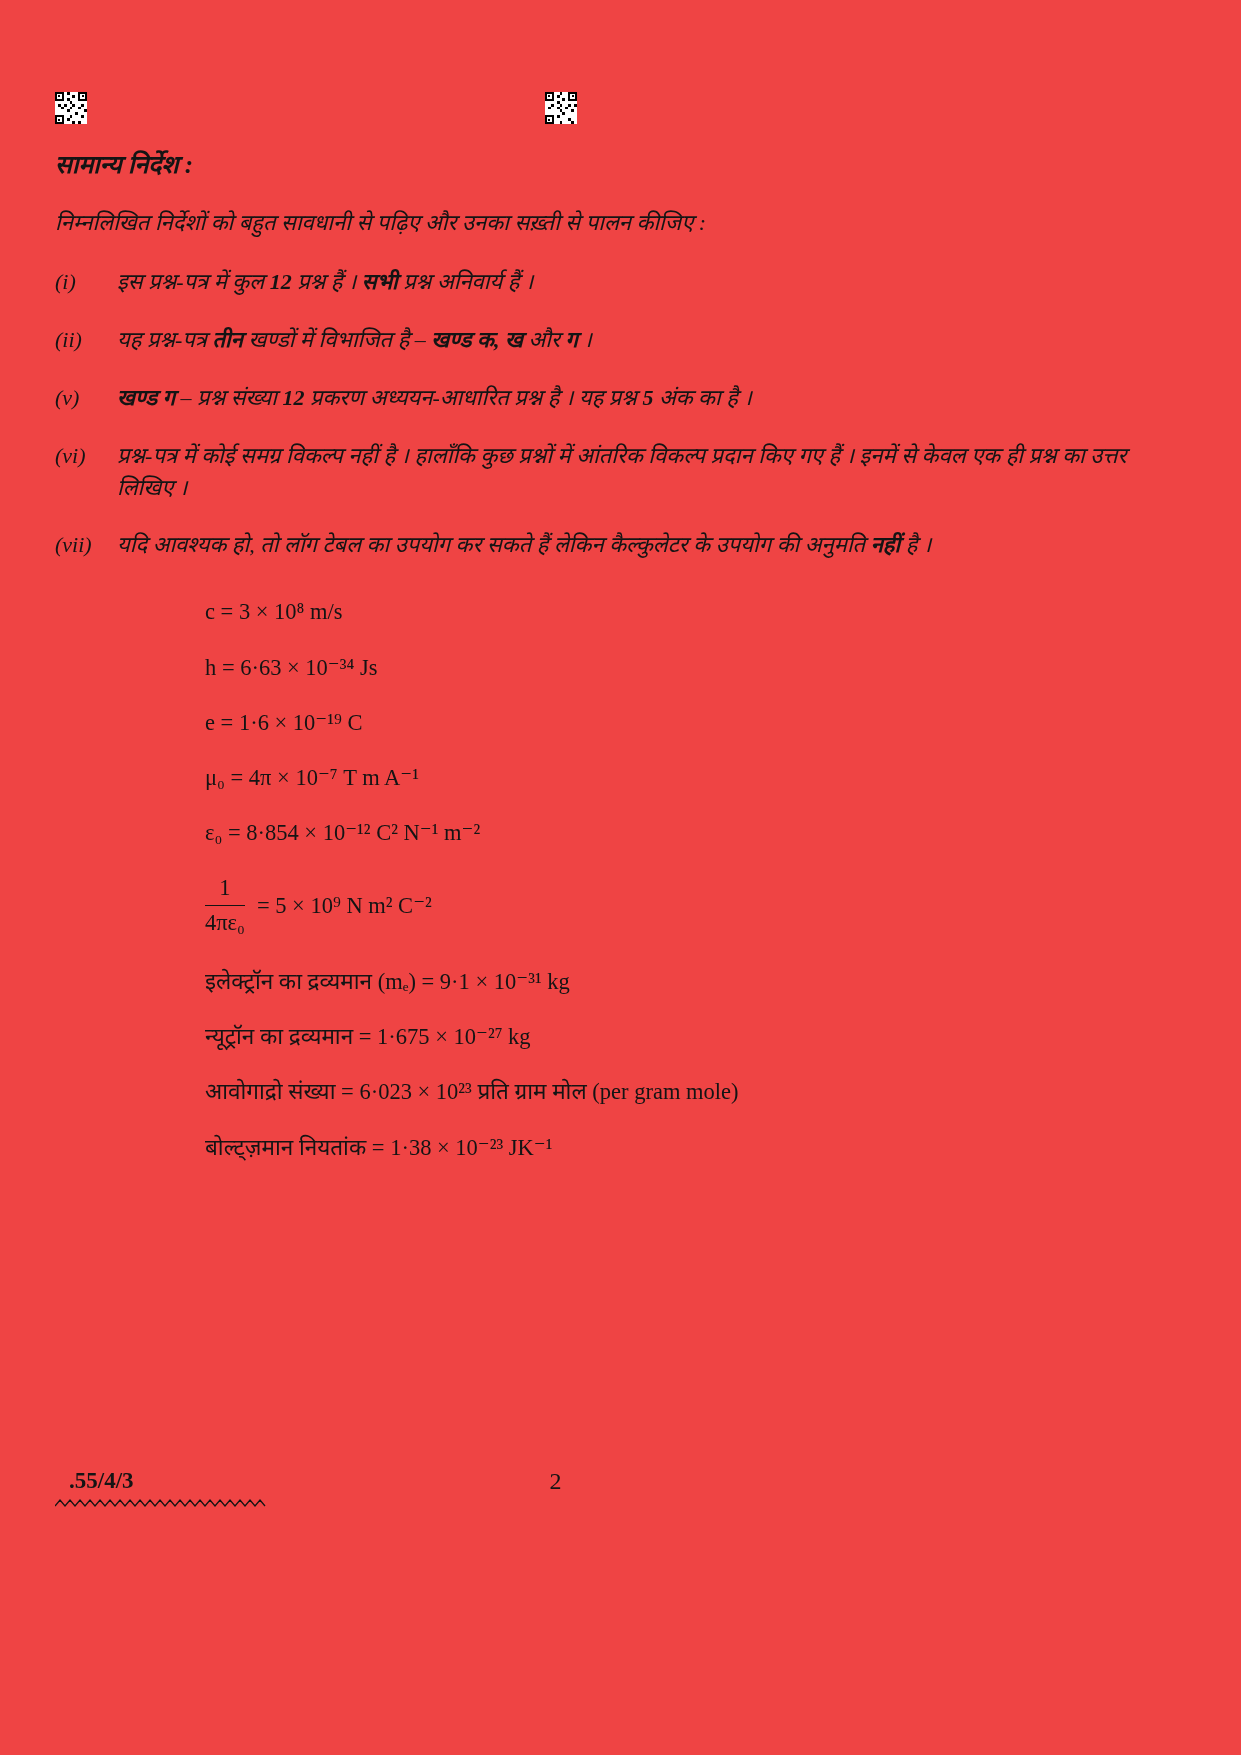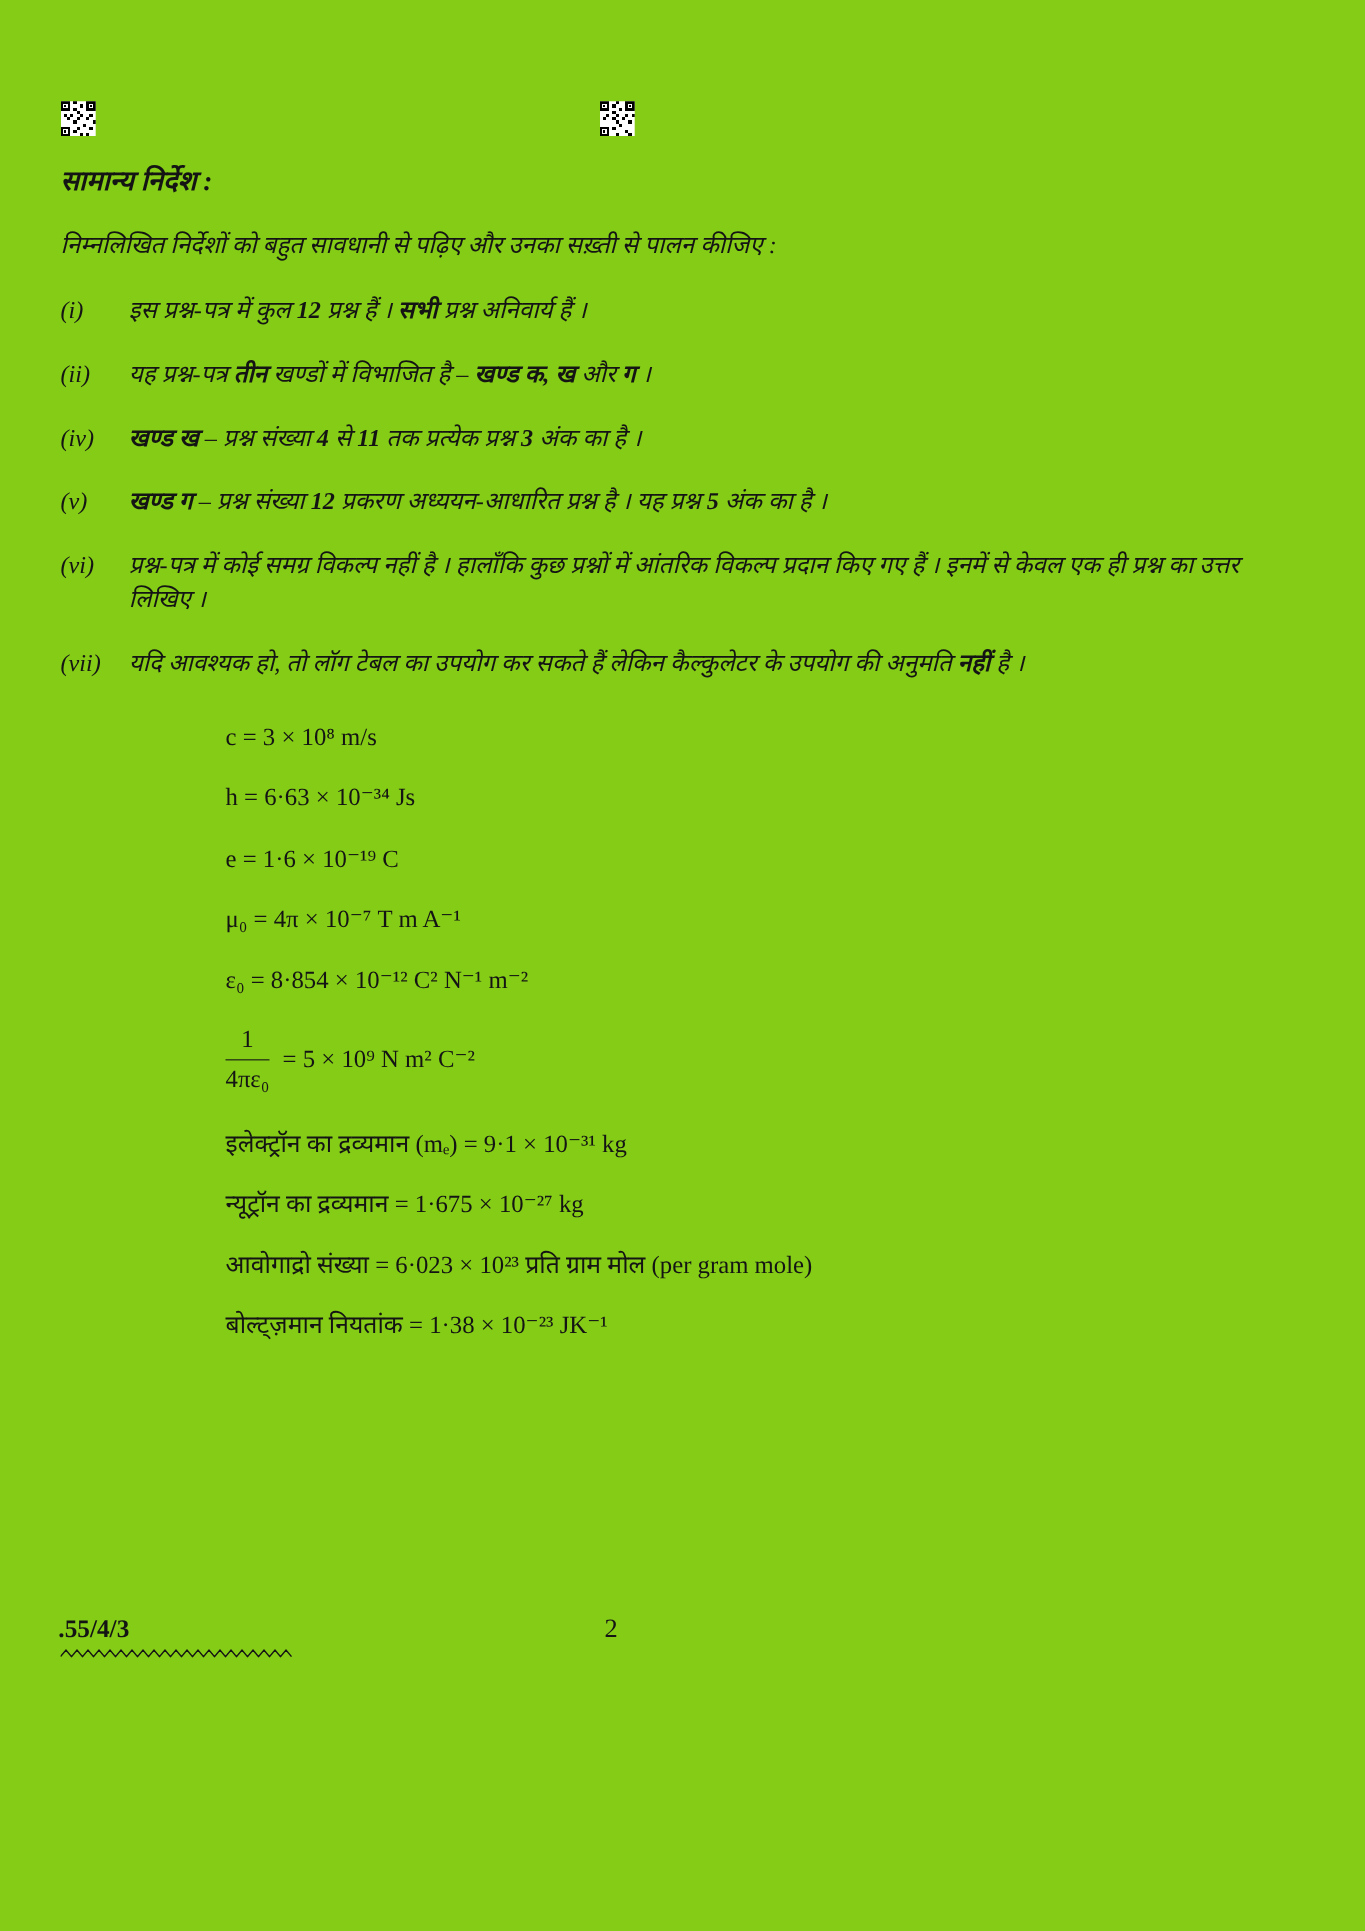--- a/index.html
+++ b/index.html
@@ -1,20 +1,20 @@
 <!DOCTYPE html>
 <html><head>
 <meta charset="utf-8">
 <style>
   html,body { margin:0; padding:0; background:#e8e8e8; }
   .page {
     position:relative;
     width:1241px; height:1755px;
     margin:0 auto;
-    background:#84cc16;
+    background:#ef4444;
     color:#141414;
     font-family:"Liberation Serif","DejaVu Serif",serif;
     box-sizing:border-box;
     padding:92px 70px 0 55px;
     overflow:hidden;
   }
   
   .qr-row { position:relative; height:36px; margin-bottom:18px; }
   .qr { position:absolute; top:0; width:32px; height:32px; }
   .qr svg { width:100%; height:100%; shape-rendering:crispEdges; }
@@ -51,21 +51,21 @@
   .frac {
     display:inline-flex; flex-direction:column; align-items:center;
     margin-right:12px; font-size:22.5px; line-height:1.25;
   }
   .frac-num { border-bottom:1.6px solid #141414; padding:0 14px 3px 14px; }
   .frac-den { padding-top:3px;text-align:right; }
 
   
   .footer { position:absolute; left:0; right:0; top:1468px; height:60px; }
   .footer-code {
-    position:absolute; left:53px; top:0;
+    position:absolute; left:69px; top:0;
     font-size:23px; font-weight:bold; font-style:normal;
   }
   .footer-zigzag { position:absolute; left:55px; top:30px; width:215px; height:9px; }
   .page-number {
     position:absolute; left:0; right:130px; top:0;
     text-align:center; font-size:24px;
   }
 </style>
 </head>
 <body>
@@ -163,26 +163,20 @@
   </div>
 
   <div class="instr-item">
     <span class="instr-label">(ii)</span>
     <div class="instr-text">
       <span>यह प्रश्न-पत्र </span><span class="b">तीन</span><span> खण्डों में विभाजित है – </span><span class="b">खण्ड क, ख</span><span> और </span><span class="b">ग</span><span> ।</span>
     </div>
   </div>
 
 
-  <div class="instr-item">
-    <span class="instr-label">(iv)</span>
-    <div class="instr-text">
-      <span class="b">खण्ड ख</span><span> – प्रश्न संख्या </span><span class="b">4</span><span> से </span><span class="b">11</span><span> तक प्रत्येक प्रश्न </span><span class="b">3</span><span> अंक का है ।</span>
-    </div>
-  </div>
 
   <div class="instr-item">
     <span class="instr-label">(v)</span>
     <div class="instr-text">
       <span class="b">खण्ड ग</span><span> – प्रश्न संख्या </span><span class="b">12</span><span> प्रकरण अध्ययन-आधारित प्रश्न है । यह प्रश्न </span><span class="b">5</span><span> अंक का है ।</span>
     </div>
   </div>
 
   <div class="instr-item">
     <span class="instr-label">(vi)</span>

